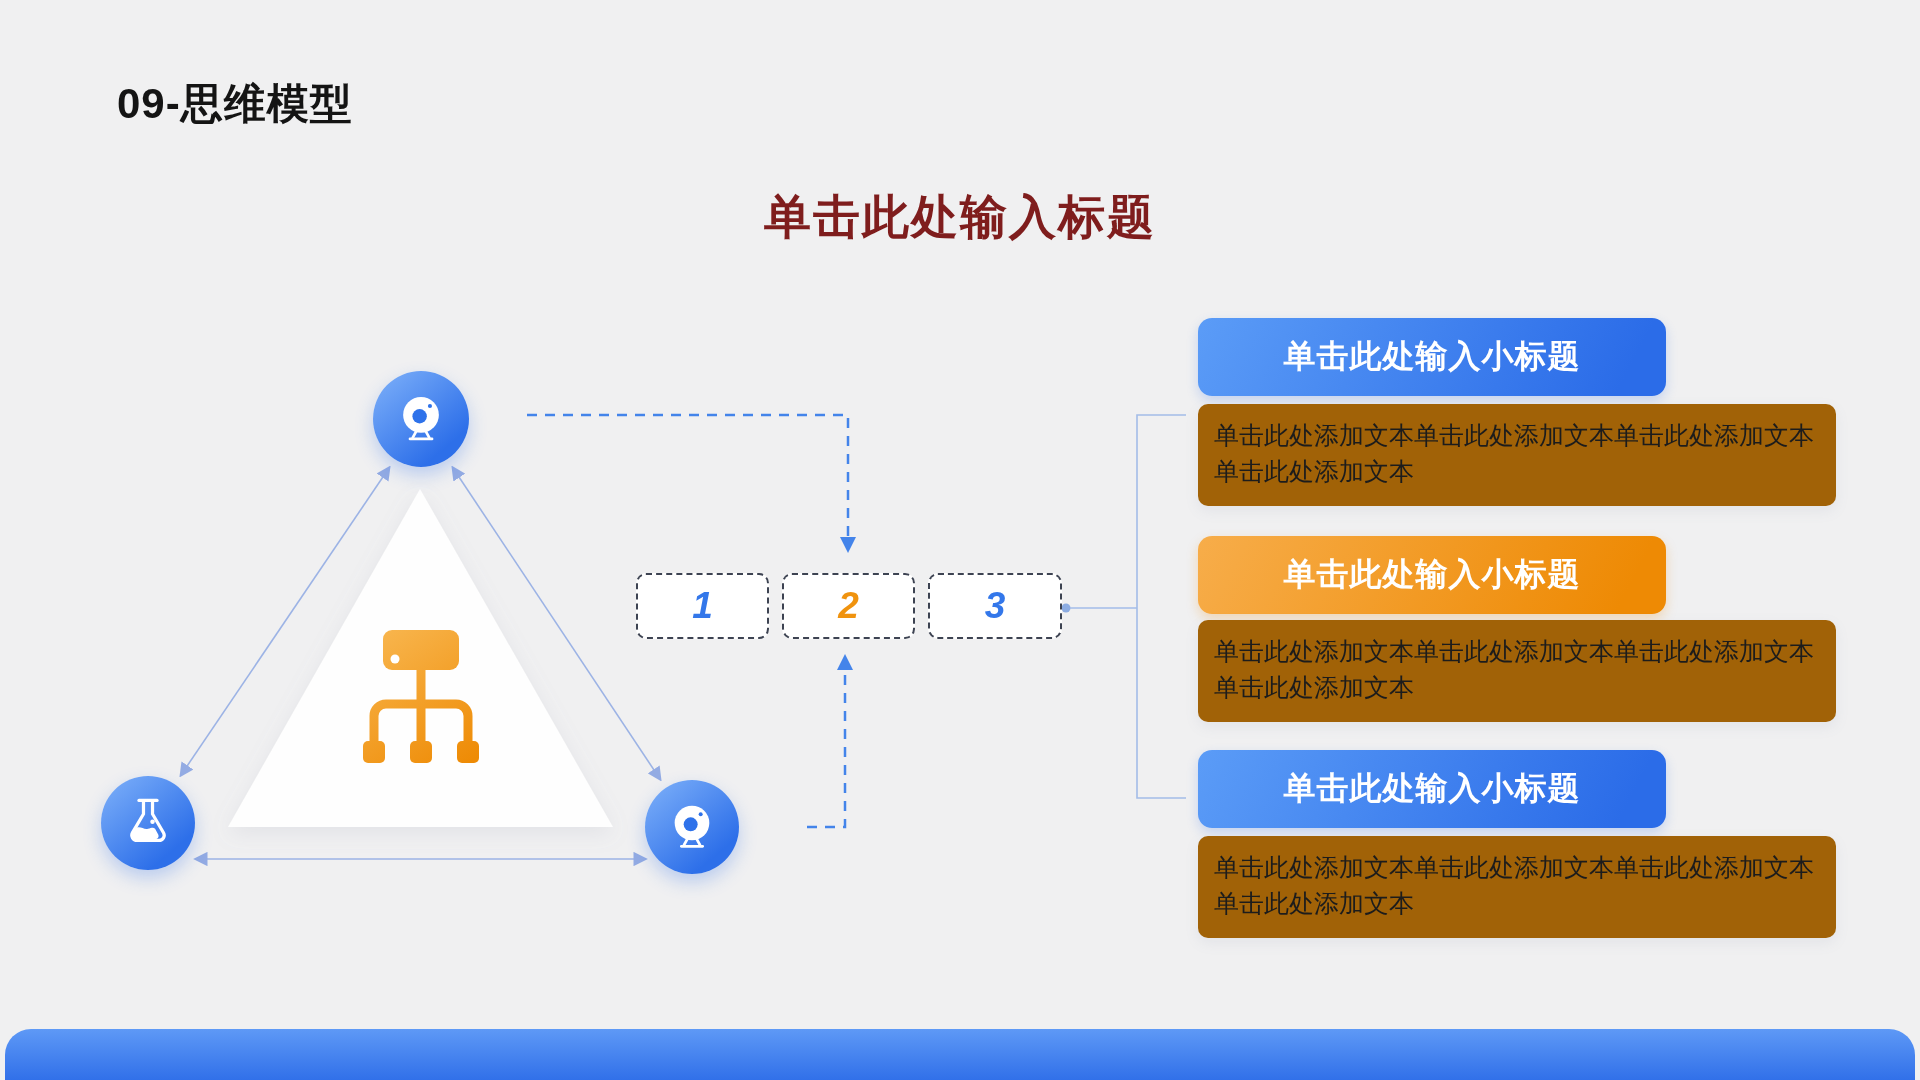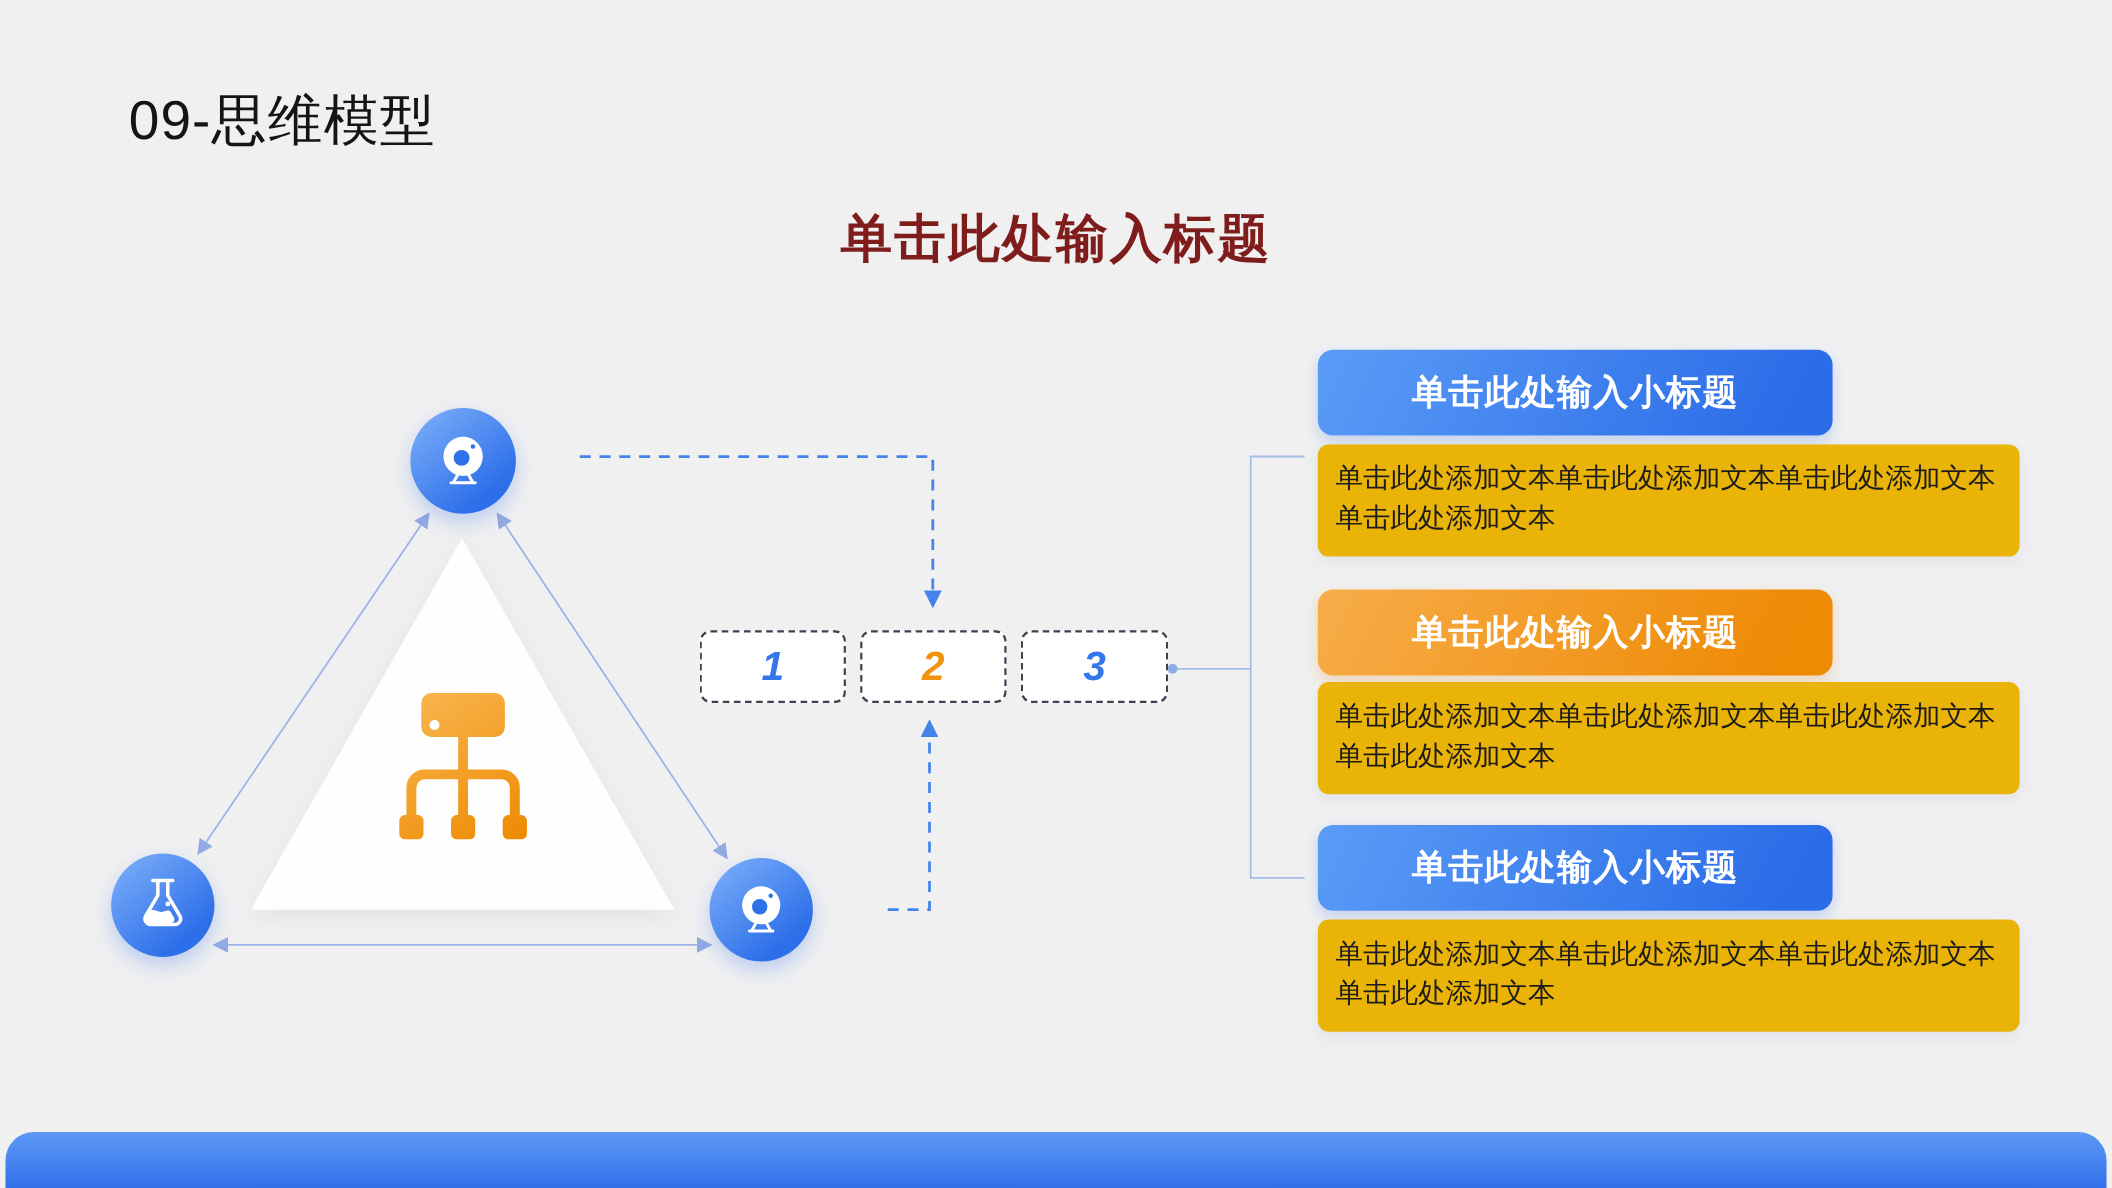--- a/index.html
+++ b/index.html
@@ -11,22 +11,22 @@
     width: 1920px;
     height: 1080px;
     background: #f0f0f1;
     overflow: hidden;
   }
 
   .header-title {
     position: absolute;
     left: 117px;
     top: 76px;
-    font-size: 50px;
-    font-weight: 400;
+    font-size: 42px;
+    font-weight: 700;
     color: #141414;
     letter-spacing: 1px;
   }
 
   .main-title {
     position: absolute;
     left: 0;
     right: 0;
     top: 186px;
     text-align: center;
@@ -104,21 +104,21 @@
   }
   .ct-1 { top: 318px; }
   .ct-2 { top: 536px; }
   .ct-3 { top: 750px; }
 
   .card-body {
     position: absolute;
     left: 1198px;
     width: 638px;
     height: 102px;
-    background: #eab308;
+    background: #a16207;
     border-radius: 10px;
     box-shadow: 0 5px 14px rgba(120, 130, 155, 0.10);
     padding: 13px 16px 0 16px;
     font-size: 25px;
     line-height: 36px;
     color: #1c1c1c;
     overflow: hidden;
   }
   .cb-1 { top: 404px; }
   .cb-2 { top: 620px; }

